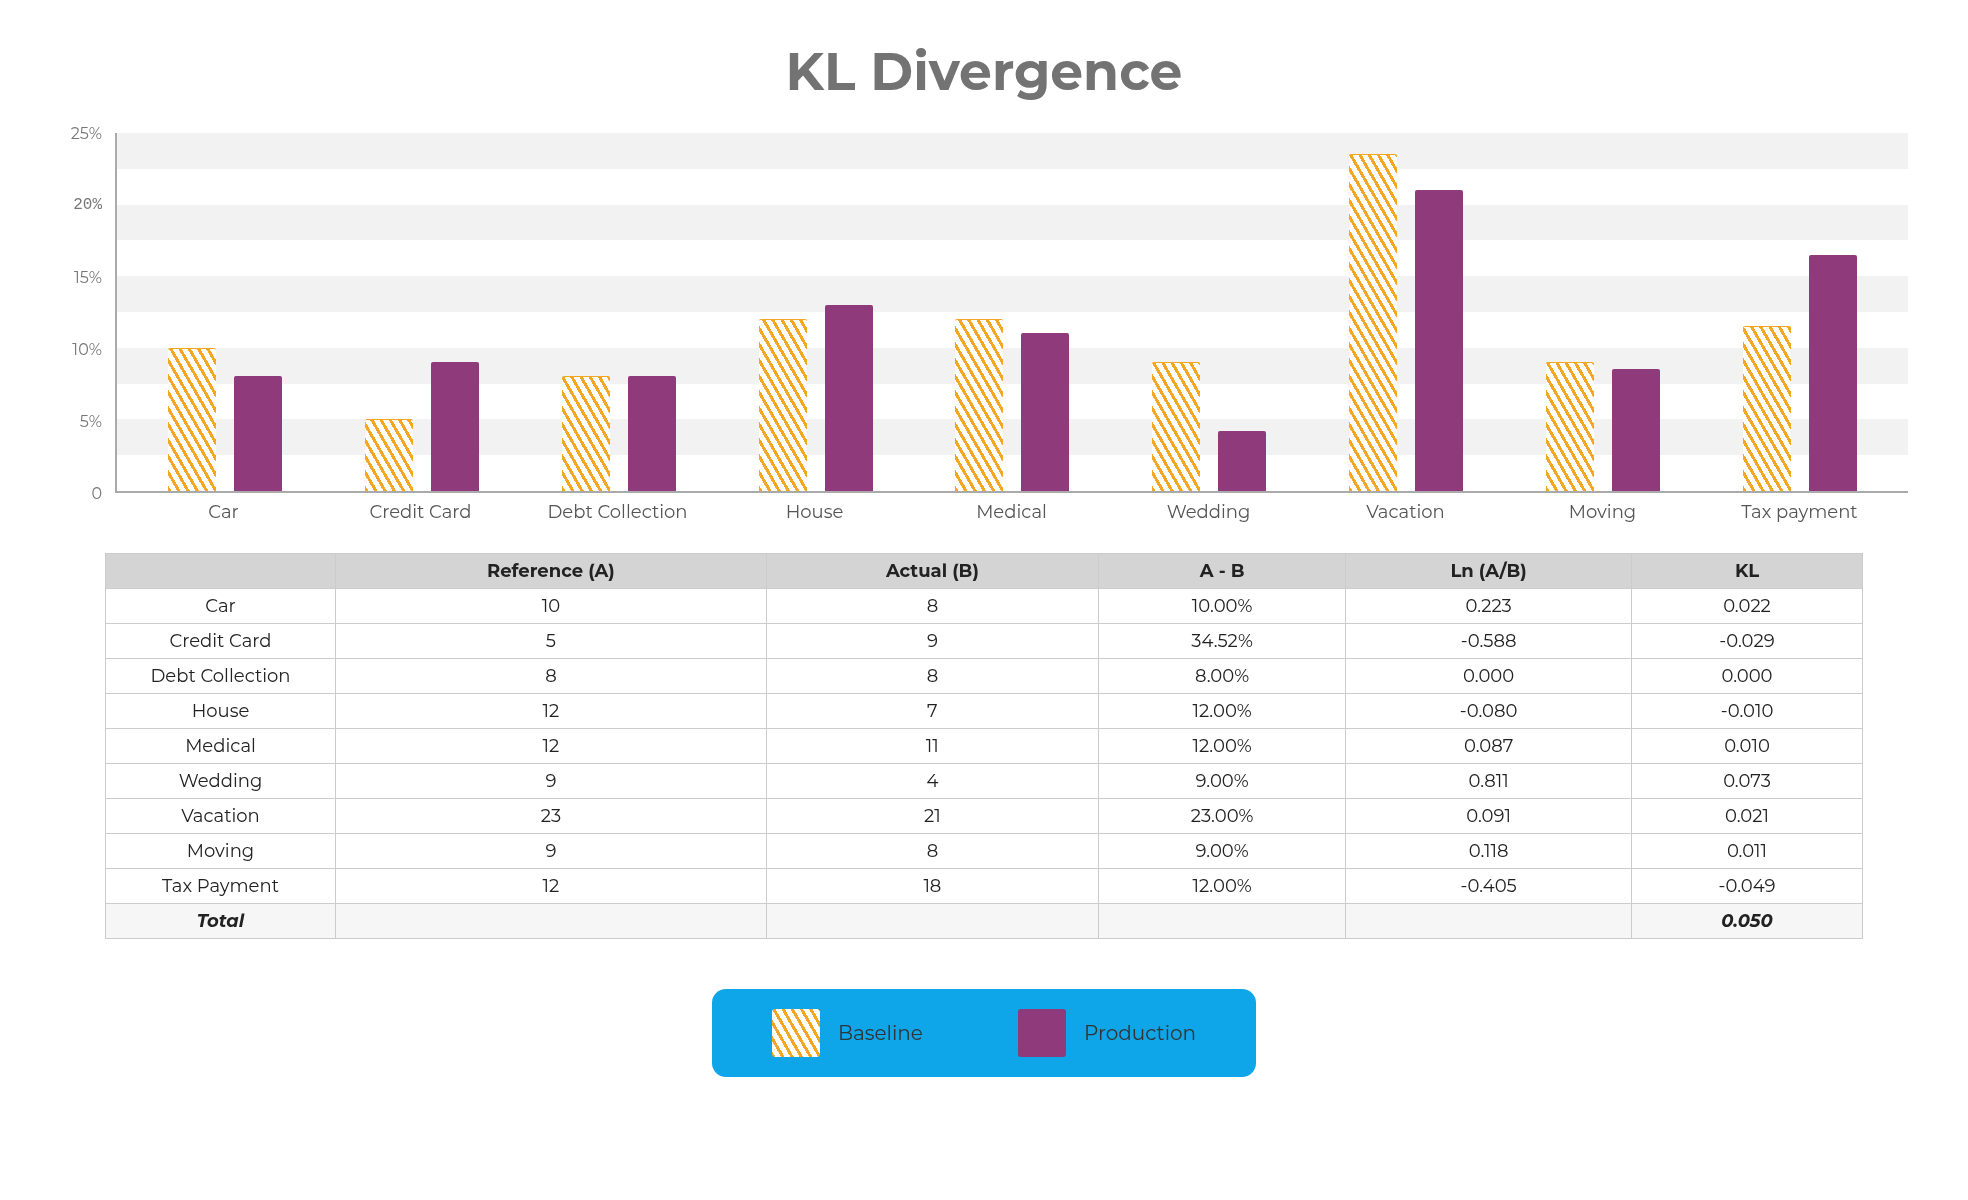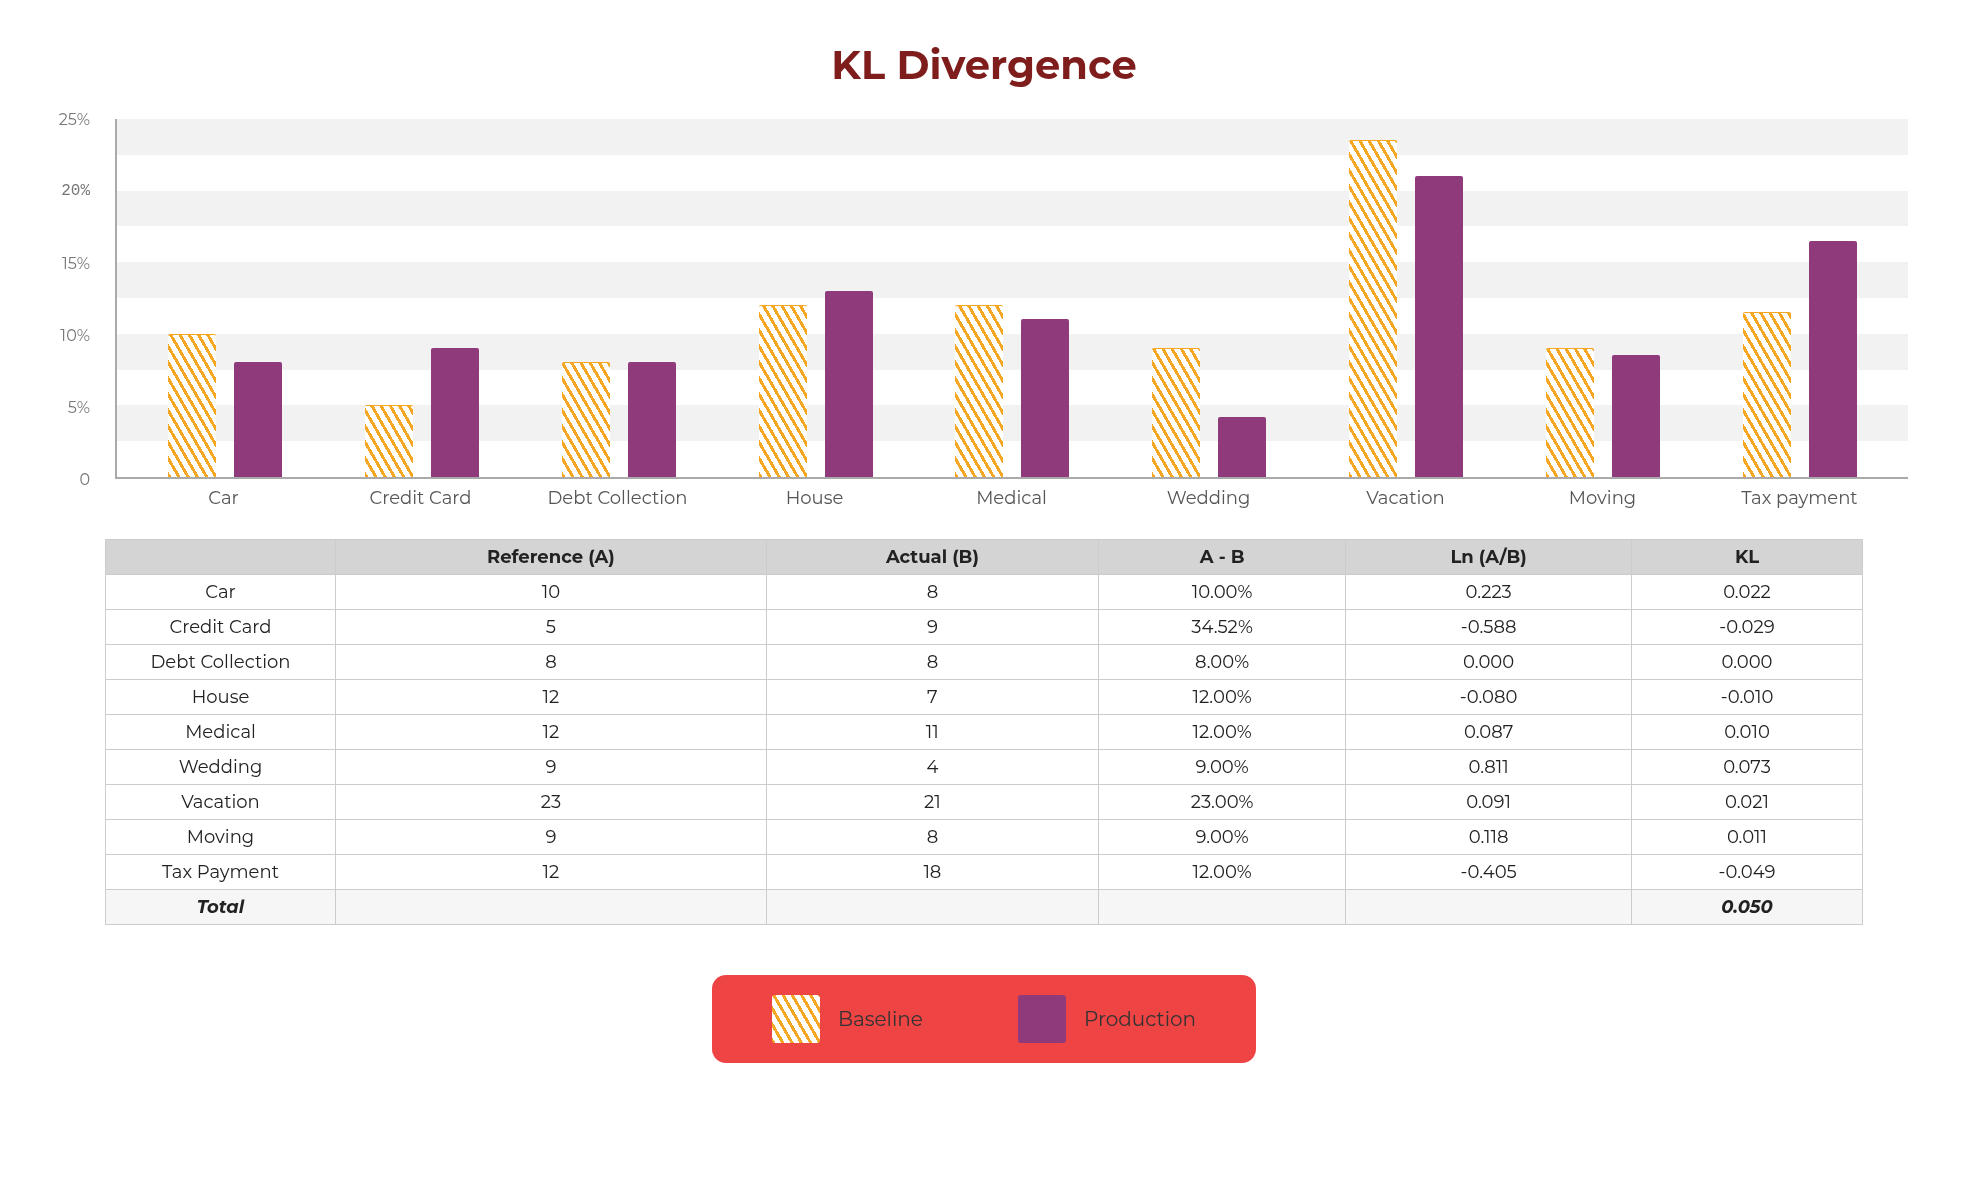--- a/index.html
+++ b/index.html
@@ -5,40 +5,40 @@
   * { box-sizing: border-box; }
   body {
     margin: 0;
     padding: 30px 40px;
     font-family: "Montserrat", "Segoe UI", Arial, sans-serif;
     background: #fff;
     color: #222;
   }
   h1.title {
     text-align: center;
-    font-size: 40px;
+    font-size: 52px;
     font-weight: 700;
     margin: 10px 0 30px;
-    color: #7f1d1d;
+    color: #737373;
   }
 
   
   .chart-wrap {
     position: relative;
     height: 400px;
     margin: 0 20px 20px 20px;
   }
   .y-axis {
     position: absolute;
     left: 0; top: 0; bottom: 40px;
     width: 50px;
   }
   .y-tick {
     position: absolute;
-    right: 20px;
+    right: 8px;
     font-size: 16px;
     color: #777;
     transform: translateY(50%);
   }
   .plot {
     position: absolute;
     left: 55px; right: 0; top: 0; bottom: 40px;
     border-left: 2px solid #aaa;
     border-bottom: 2px solid #aaa;
   }
@@ -118,21 +118,21 @@
   }
   table.kl-table tr.total-row td:not(:first-child):not(:last-child) { font-weight: 400; }
 
   
   .legend {
     margin: 50px auto 0;
     display: flex;
     gap: 95px;
     justify-content: center;
     align-items: center;
-    background: #ef4444;
+    background: #0ea5e9;
     border-radius: 14px;
     padding: 20px 60px;
     width: fit-content;
   }
   .legend-item {
     display: flex;
     align-items: center;
     gap: 18px;
     font-size: 20px;
     color: #333;

